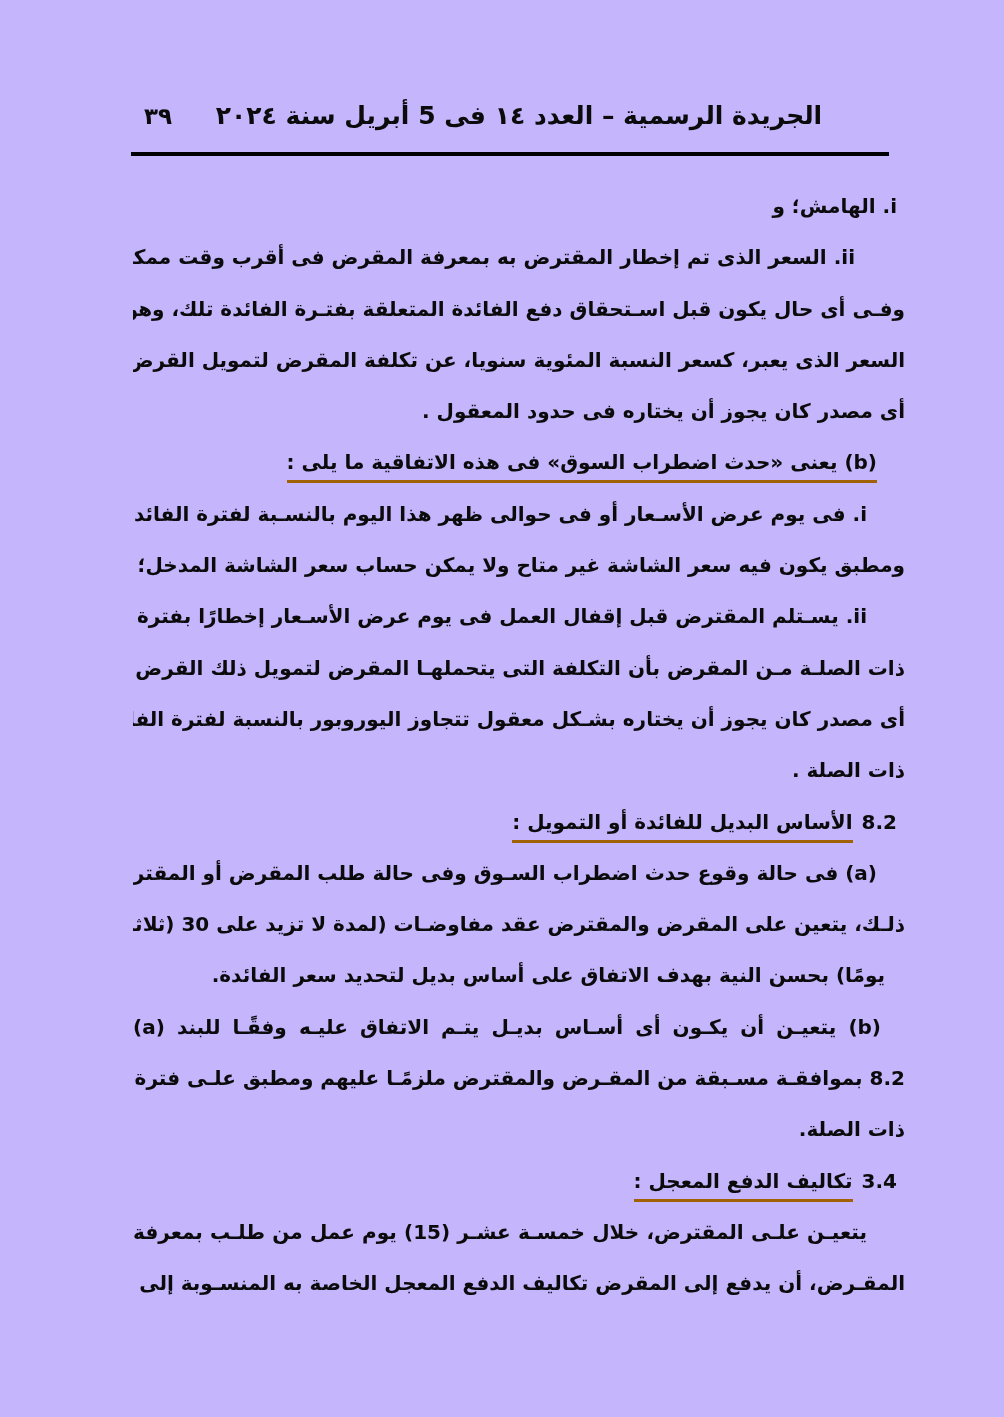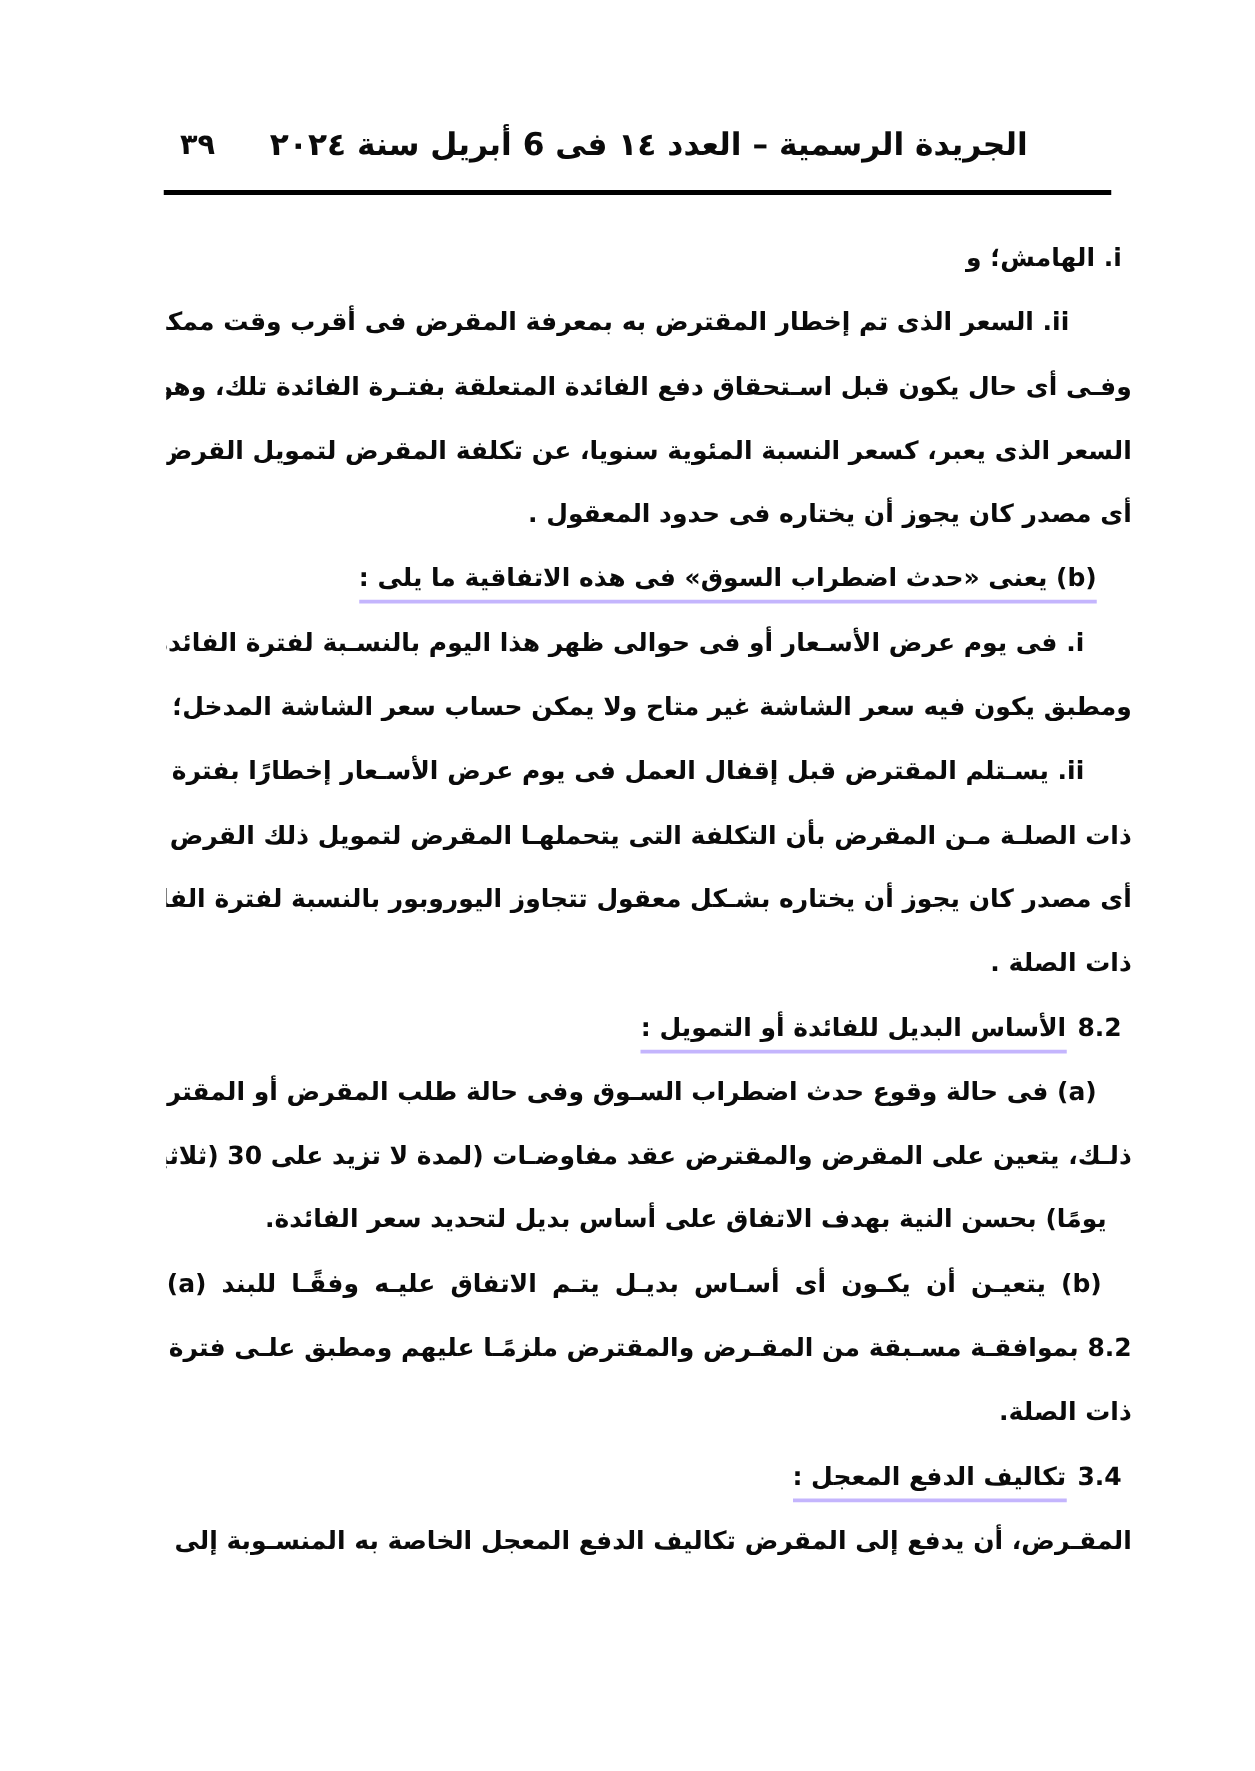--- a/index.html
+++ b/index.html
@@ -1,20 +1,20 @@
 <!DOCTYPE html>
 <html lang="ar" dir="rtl"><head>
 <meta charset="utf-8">
 <style>
   html,body { margin:0; padding:0; background:#e8e8e8; }
   .page {
     position:relative;
     width:1004px; height:1417px;
     margin:0 auto;
-    background:#ffffff;
+    background:#c4b5fd;
     font-family:"DejaVu Sans", sans-serif;
     color:#0b0b0b;
     overflow:hidden;
   }
   .pageno {
     position:absolute; top:103px; left:144px;
     font-size:23px; font-weight:bold;
     direction:rtl;
   }
   .header-title {
@@ -35,31 +35,31 @@
     font-size:20px; font-weight:bold;
     white-space:nowrap;
     text-align:right;
     text-justify:inter-word;
   }
   .line.just {
     text-align:justify;
     text-align-last:justify;
   }
   .ul {
-    border-bottom:3px solid #c4b5fd;
+    border-bottom:3px solid #a16207;
     padding-bottom:6px;
   }
   .pre { margin-left:9px; }
 </style>
 </head>
 <body>
 
 <div class="page">
   <div class="pageno">٣٩</div>
-  <div class="header-title">الجريدة الرسمية – العدد ١٤ فى 6 أبريل سنة ٢٠٢٤</div>
+  <div class="header-title">الجريدة الرسمية – العدد ١٤ فى 5 أبريل سنة ٢٠٢٤</div>
   <div class="rule"></div>
   <div class="body-text">
       <div class="line" style="padding-right: 8px;"><span>i. الهامش؛ و</span></div>
       <div class="line just" style="padding-right: 50px;"><span>ii. السعر الذى تم إخطار المقترض به بمعرفة المقرض فى أقرب وقت ممكن عمليًا</span></div>
       <div class="line just" style="padding-right: 0px;"><span>وفـى أى حال يكون قبل اسـتحقاق دفع الفائدة المتعلقة بفتـرة الفائدة تلك، وهو ذلك</span></div>
       <div class="line just" style="padding-right: 0px;"><span>السعر الذى يعبر، كسعر النسبة المئوية سنويا، عن تكلفة المقرض لتمويل القرض من</span></div>
       <div class="line" style="padding-right: 0px;"><span>أى مصدر كان يجوز أن يختاره فى حدود المعقول .</span></div>
       <div class="line" style="padding-right: 28px;"><span class="ul">(b) يعنى «حدث اضطراب السوق» فى هذه الاتفاقية ما يلى :</span></div>
       <div class="line just" style="padding-right: 38px;"><span>i. فى يوم عرض الأسـعار أو فى حوالى ظهر هذا اليوم بالنسـبة لفترة الفائدة ذات</span></div>
       <div class="line just" style="padding-right: 0px;"><span>ومطبق يكون فيه سعر الشاشة غير متاح ولا يمكن حساب سعر الشاشة المدخل؛ و</span></div>
@@ -68,15 +68,16 @@
       <div class="line just" style="padding-right: 0px;"><span>أى مصدر كان يجوز أن يختاره بشـكل معقول تتجاوز اليوروبور بالنسبة لفترة الفائدة</span></div>
       <div class="line" style="padding-right: 0px;"><span>ذات الصلة .</span></div>
       <div class="line" style="padding-right: 8px;"><span class="pre">8.2</span><span class="ul">الأساس البديل للفائدة أو التمويل :</span></div>
       <div class="line just" style="padding-right: 28px;"><span>(a) فى حالة وقوع حدث اضطراب السـوق وفى حالة طلب المقرض أو المقترض</span></div>
       <div class="line just" style="padding-right: 0px;"><span>ذلـك، يتعين على المقرض والمقترض عقد مفاوضـات (لمدة لا تزيد على 30 (ثلاثين</span></div>
       <div class="line" style="padding-right: 20px; text-align: right;"><span>يومًا) بحسن النية بهدف الاتفاق على أساس بديل لتحديد سعر الفائدة.</span></div>
       <div class="line just" style="padding-right: 24px;"><span>(b) يتعيـن أن يكـون أى أسـاس بديـل يتـم الاتفاق عليـه وفقًـا للبند (a)</span></div>
       <div class="line just" style="padding-right: 0px;"><span>8.2 بموافقـة مسـبقة من المقـرض والمقترض ملزمًـا عليهم ومطبق علـى فترة الفائدة</span></div>
       <div class="line" style="padding-right: 0px;"><span>ذات الصلة.</span></div>
       <div class="line" style="padding-right: 8px;"><span class="pre">3.4</span><span class="ul">تكاليف الدفع المعجل :</span></div>
+      <div class="line just" style="padding-right: 38px;"><span>يتعيـن علـى المقترض، خلال خمسـة عشـر (15) يوم عمل من طلـب بمعرفة</span></div>
       <div class="line just" style="padding-right: 0px;"><span>المقـرض، أن يدفع إلى المقرض تكاليف الدفع المعجل الخاصة به المنسـوبة إلى كل</span></div>
     </div>
 </div>
 
 </body></html>

